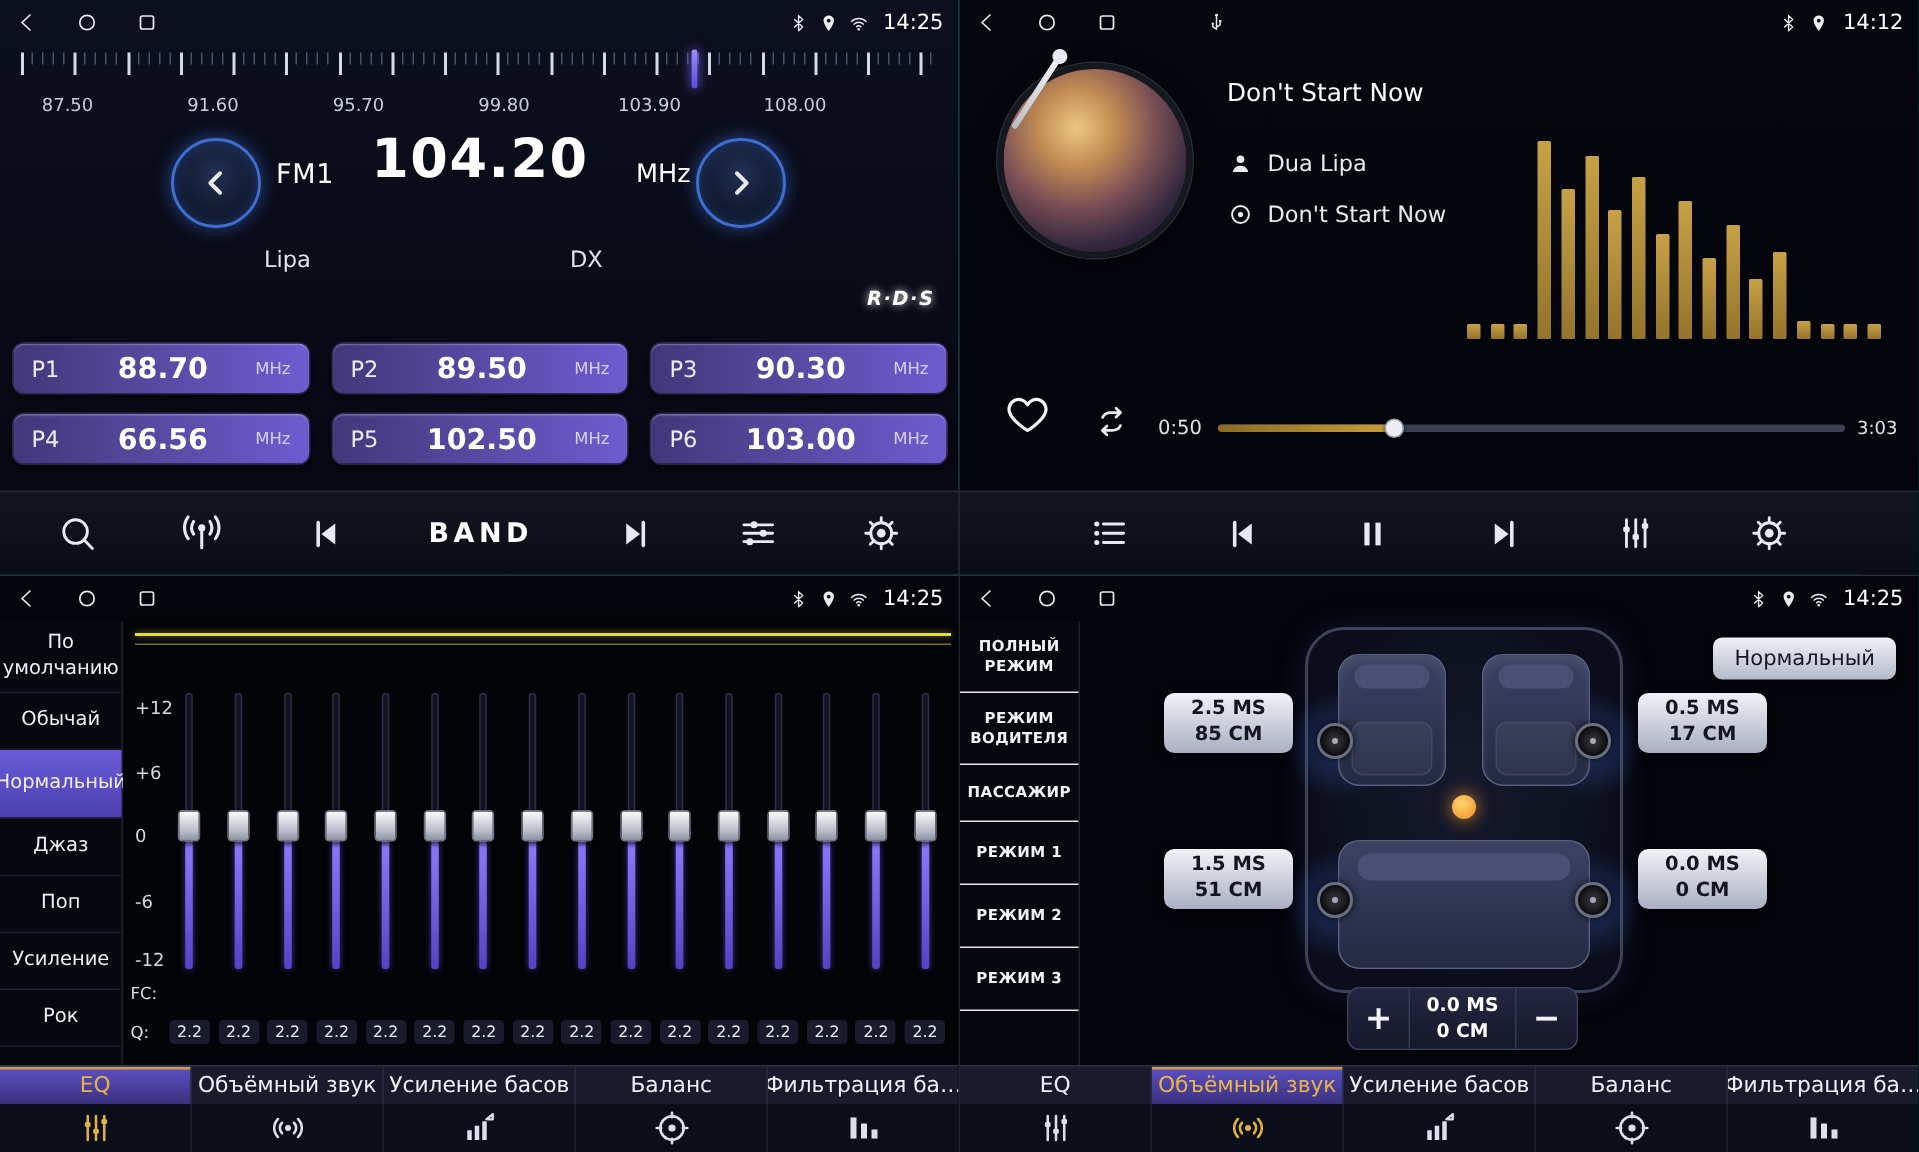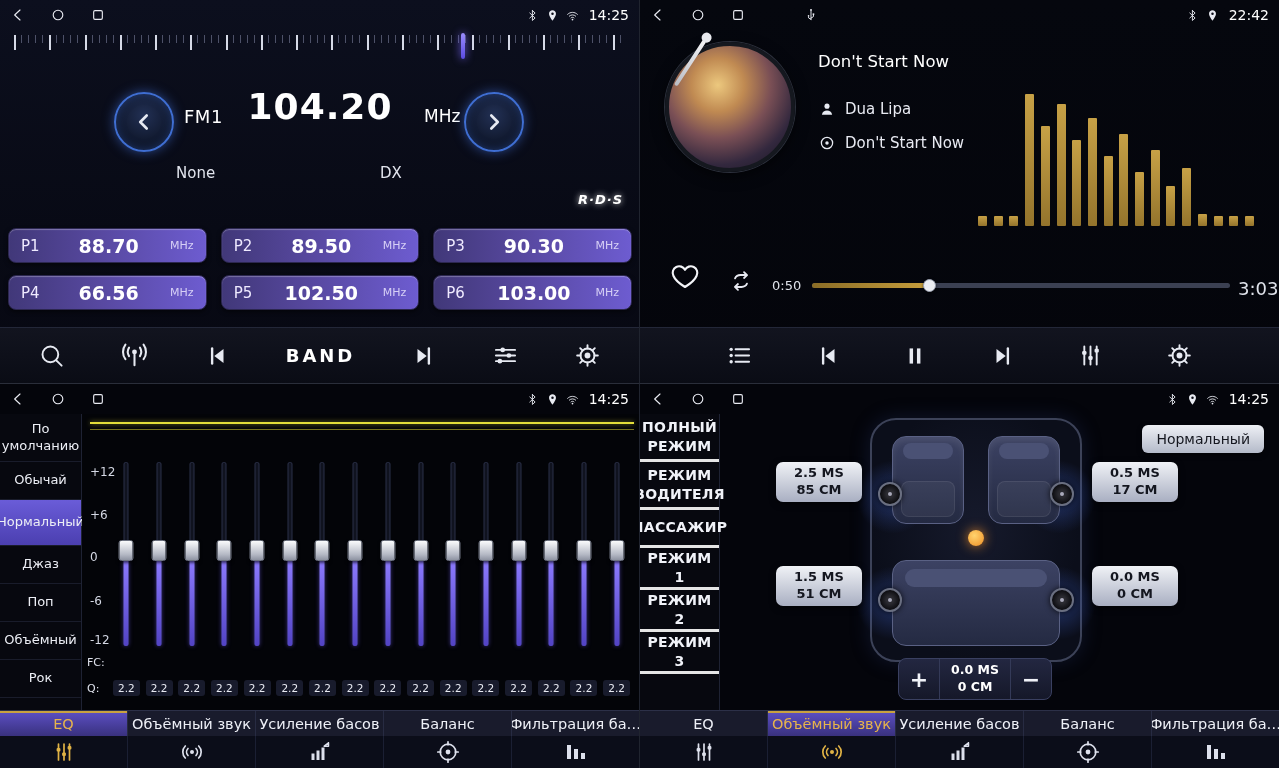--- a/index.html
+++ b/index.html
@@ -52,21 +52,21 @@
 #tonearm::before{content:"";position:absolute;left:-3.5px;top:-8px;width:10px;height:10px;border-radius:50%;background:#e8e9ee}
 #player-title{position:absolute;left:178px;top:52px;font-size:16.5px}
 .meta-row{position:absolute;left:178px;display:flex;align-items:center;gap:9px;font-size:15px;color:#e8eaf2}
 #artist-row{top:100px}
 #album-row{top:134px}
 #spectrum{position:absolute;left:338px;top:84px;width:276px;height:142px;display:flex;align-items:flex-end;justify-content:space-between}
 .spec-bar{width:9px;background:linear-gradient(180deg,#c7a146,#94742c);border-radius:1px}
 #heart{position:absolute;left:30px;top:262px;color:#f3f4f8}
 #repeat{position:absolute;left:88px;top:268px;color:#e8eaf2}
 #elapsed{position:absolute;left:132px;top:278px;font-size:13px;color:#dfe2ea}
-#duration{position:absolute;left:598px;top:278px;font-size:18px;color:#dfe2ea}
+#duration{position:absolute;left:598px;top:278px;font-size:12px;color:#dfe2ea}
 #progress-track{position:absolute;left:172px;top:283px;width:418px;height:5px;border-radius:3px;background:#3b4052}
 #progress-fill{position:absolute;left:0;top:0;height:5px;border-radius:3px;background:linear-gradient(90deg,#8a6c26,#c79e3c)}
 #progress-knob{position:absolute;top:-4px;width:13px;height:13px;border-radius:50%;background:#ecedf2;border:1px solid #9aa0b0;box-shadow:0 1px 3px rgba(0,0,0,.6)}
 
 .side{position:absolute;left:0;top:30px;bottom:58px;background:#07080f;border-right:1px solid #1e2233}
 #eq-side{width:82px}
 .eq-preset{display:flex;align-items:center;justify-content:center;text-align:center;font-size:13px;color:#eceef5;border-bottom:1px solid #191c2b;padding:2px 3px;line-height:1.25}
 .eq-preset.selected{background:linear-gradient(180deg,#6a5cd8,#4b3fb0)}
 #eq-plot{position:absolute;left:82px;right:0;top:30px;bottom:58px;background:#030408}
 .eq-line1{position:absolute;left:8px;right:5px;top:8px;height:2px;background:#e3dd3a;box-shadow:0 0 5px rgba(227,221,58,.6)}
@@ -87,21 +87,21 @@
 .tab-labels{display:flex;height:26px;background:#191b2c;border-top:1px solid #2c3048}
 .tab-label{flex:1;display:flex;align-items:center;justify-content:center;font-size:14.5px;color:#eef0f7;border-right:1px solid #272b42;white-space:nowrap;overflow:hidden}
 .tab-label:last-child{border-right:none}
 .tab-label.selected{background:linear-gradient(180deg,#5d50c5,#39317e);color:#e7b44c;box-shadow:inset 0 2px 0 #c9a23f}
 .tab-icons{display:flex;height:32px;background:#0b0d19}
 .tab-icon-cell{flex:1;display:flex;align-items:center;justify-content:center;border-right:1px solid #1b1f33;color:#dde0ec}
 .tab-icon-cell:last-child{border-right:none}
 .tab-icon-cell.selected{color:#e0b245}
 
 #sur-side{width:80px}
-.sur-mode{display:flex;align-items:center;justify-content:center;text-align:center;font-size:14px;font-weight:bold;color:#f0f2f8;border-bottom:3px solid #e5e5e5;padding:3px 4px;line-height:1.3;letter-spacing:.3px}
+.sur-mode{display:flex;align-items:center;justify-content:center;text-align:center;font-size:10px;font-weight:bold;color:#f0f2f8;border-bottom:1px solid #e5e5e5;padding:3px 4px;line-height:1.3;letter-spacing:.3px}
 #sur-normal{position:absolute;right:15px;top:41px;height:28px;padding:0 14px;border-radius:6px;background:linear-gradient(180deg,#eef0f5,#b4bac9);color:#15171f;font-size:14px;display:flex;align-items:center;box-shadow:0 2px 5px rgba(0,0,0,.5)}
 #car-box{position:absolute;left:230px;top:34px;width:212px;height:244px;border-radius:26px;border:2px solid #3c4258;background:radial-gradient(ellipse at 50% 45%,#161a2c 0%,#0b0e1a 70%);box-shadow:0 0 20px rgba(50,70,140,.25)}
 .glow{position:absolute;width:74px;height:74px;border-radius:50%;background:radial-gradient(circle,rgba(70,110,230,.38),rgba(70,110,230,0) 70%)}
 .seat{position:absolute;width:72px;height:88px;border-radius:14px;background:linear-gradient(180deg,#3c4263,#242a42);border:1px solid #5a6184;box-shadow:inset 0 4px 6px rgba(255,255,255,.08)}
 .seat::before{content:"";position:absolute;left:10px;right:10px;top:6px;height:16px;border-radius:8px;background:#4a5174}
 .seat::after{content:"";position:absolute;left:8px;right:8px;bottom:6px;height:34px;border-radius:8px;background:rgba(255,255,255,.05);border:1px solid rgba(255,255,255,.08)}
 #seat-l{left:20px;top:16px}
 #seat-r{right:20px;top:16px}
 #bench{position:absolute;left:20px;right:20px;bottom:14px;height:86px;border-radius:14px;background:linear-gradient(180deg,#3c4263,#242a42);border:1px solid #5a6184}
 #bench::before{content:"";position:absolute;left:12px;right:12px;top:8px;height:18px;border-radius:9px;background:#4a5174}
@@ -243,29 +243,37 @@
           <div class="tick major" style="left: 564px;"></div>
           <div class="tick" style="left: 571.05px;"></div>
           <div class="tick" style="left: 578.1px;"></div>
           <div class="tick" style="left: 585.15px;"></div>
           <div class="tick" style="left: 592.2px;"></div>
           <div class="tick major" style="left: 599.25px;"></div>
           <div class="tick" style="left: 606.3px;"></div>
         </div>
       <div id="ruler-pointer" style="left: 447px;"></div>
     </div>
+    <div id="ruler-labels">
+        <div class="ruler-label" style="left: 31px;">87.50</div>
+        <div class="ruler-label" style="left: 128px;">91.60</div>
+        <div class="ruler-label" style="left: 225px;">95.70</div>
+        <div class="ruler-label" style="left: 322px;">99.80</div>
+        <div class="ruler-label" style="left: 419px;">103.90</div>
+        <div class="ruler-label" style="left: 516px;">108.00</div>
+      </div>
     <div id="tune-down" class="tune-btn">
       <span class="tb-ico" id="tune-down-ic">
           <svg class="ic" width="26" height="26" viewBox="0 0 24 24">
             <path d="M14.5 6l-6 6 6 6" stroke-width="2.4"></path>
           </svg>
         </span>
     </div>
     <div id="radio-band">FM1</div>
-    <div id="radio-none">None</div>
+    <div id="radio-none">Lipa</div>
     <div id="radio-freq">104.20</div>
     <div id="radio-dx">DX</div>
     <div id="radio-mhz">MHz</div>
     <div id="tune-up" class="tune-btn">
       <span class="tb-ico" id="tune-up-ic">
           <svg class="ic" width="26" height="26" viewBox="0 0 24 24">
             <path d="M9.5 6l6 6-6 6" stroke-width="2.4"></path>
           </svg>
         </span>
     </div>
@@ -376,21 +384,21 @@
             <svg class="ic" width="13" height="13" viewBox="0 0 24 24">
               <path d="M11.8 2.8v18.4l5-4.6-9.8-9.2M11.8 2.8l5 4.6-9.8 9.2"></path>
             </svg>
           </span>
           <span class="sb-ico">
             <svg class="ic" width="13" height="13" viewBox="0 0 24 24">
               <path class="f" d="M12 2.4c-3.6 0-6.4 2.8-6.4 6.3 0 4.7 6.4 12.9 6.4 12.9s6.4-8.2 6.4-12.9c0-3.5-2.8-6.3-6.4-6.3z"></path>
               <circle cx="12" cy="8.8" r="2.3" fill="#0a0c16" stroke="none"></circle>
             </svg>
           </span>
-          <span class="sb-time">22:42</span>
+          <span class="sb-time">14:12</span>
         </span>
       </div>
     <div id="album-art">
       <div id="tonearm"></div>
     </div>
     <div id="player-title">Don't Start Now</div>
     <div class="meta-row" id="artist-row">
       <span class="tb-ico" id="artist-ic">
           <svg class="ic" width="18" height="18" viewBox="0 0 24 24">
             <circle class="f" cx="12" cy="8.2" r="3.4"></circle>
@@ -526,21 +534,21 @@
           </span>
           <span class="sb-time">14:25</span>
         </span>
       </div>
     <div id="eq-side" class="side">
         <div class="eq-preset" style="height: 48px;">По умолчанию</div>
         <div class="eq-preset" style="height: 38px;">Обычай</div>
         <div class="eq-preset selected" style="height: 46px;">Нормальный</div>
         <div class="eq-preset" style="height: 38px;">Джаз</div>
         <div class="eq-preset" style="height: 38px;">Поп</div>
-        <div class="eq-preset" style="height: 38px;">Объёмный</div>
+        <div class="eq-preset" style="height: 38px;">Усиление</div>
         <div class="eq-preset" style="height: 38px;">Рок</div>
       </div>
     <div id="eq-plot">
       <div class="eq-line1"></div>
       <div class="eq-line2"></div>
       <div id="eq-scale">
           <div class="eq-scale-label" style="top: 51px;">+12</div>
           <div class="eq-scale-label" style="top: 94px;">+6</div>
           <div class="eq-scale-label" style="top: 136px;">0</div>
           <div class="eq-scale-label" style="top: 180px;">-6</div>

